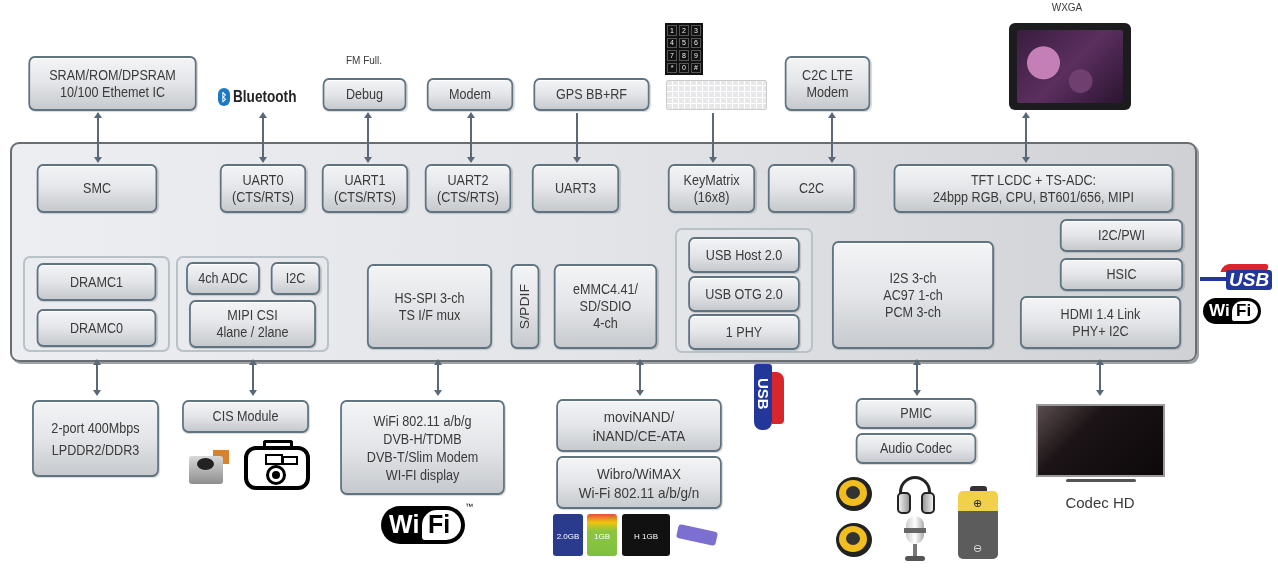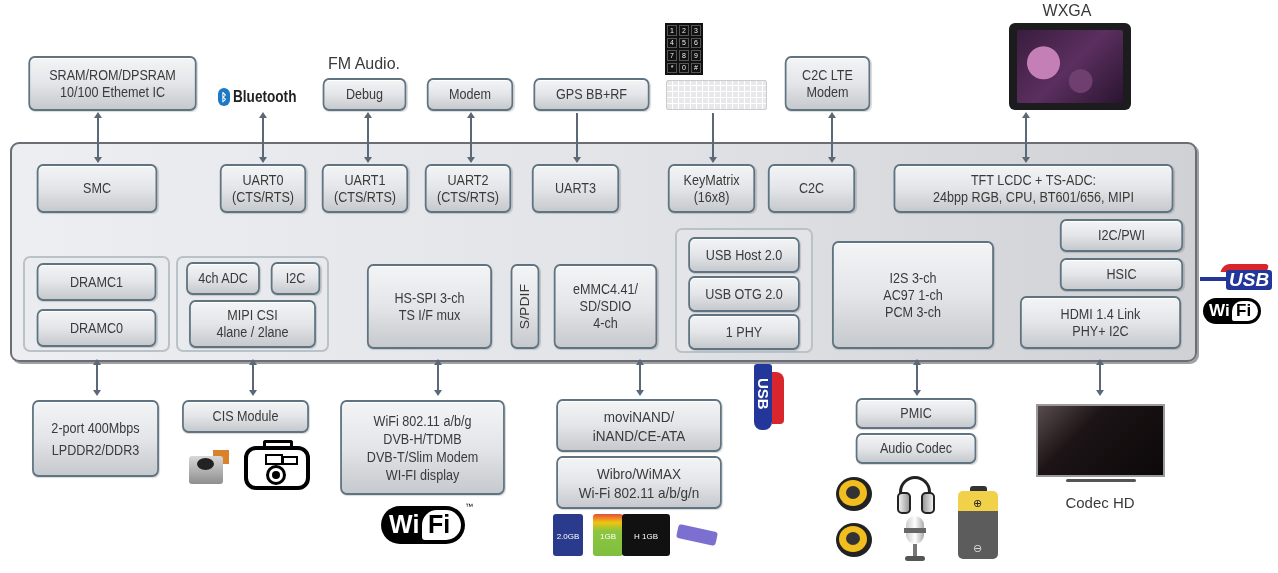--- a/index.html
+++ b/index.html
@@ -19,42 +19,42 @@
   .chip {
     position:absolute; left:10px; top:142px; width:1187px; height:220px; box-sizing:border-box;
     border:2px solid #6a6e73; border-radius:9px;
     background:linear-gradient(90deg, #eceef1 0%, #e2e4e7 50%, #cfd1d4 100%);
     box-shadow: 2px 2px 0 #9ea2a6;
   }
   .group {
     position:absolute; box-sizing:border-box; border:2px solid #b9c2c9; border-radius:7px;
     background:rgba(232,234,237,0.5);
   }
-  .lbl { position:absolute; font-size:16px; color:#3a3a3a; text-align:center; }
+  .lbl { position:absolute; font-size:10px; color:#3a3a3a; text-align:center; }
   .vline { position:absolute; width:2px; background:#5a6878; }
   .arr-up::before, .arr-down::after {
     content:""; position:absolute; left:-3px; width:0; height:0;
     border-left:4px solid transparent; border-right:4px solid transparent;
   }
   .arr-up::before { top:-5px; border-bottom:6px solid #5a6878; }
   .arr-down::after { bottom:-5px; border-top:6px solid #5a6878; }
   .vert { writing-mode:vertical-rl; transform:rotate(180deg); }
 </style>
 </head>
 <body>
 
 <div class="blk" style="left:19px;top:56px;width:187px;height:55px;">SRAM/ROM/DPSRAM
 10/100 Ethemet IC</div>
 
 <div class="abs" style="left:218px;top:86px;height:22px;display:flex;align-items:center;gap:3px;">
   <span style="display:inline-block;width:12px;height:18px;border-radius:6px;background:#1e79c4;color:#fff;font-size:11px;line-height:18px;text-align:center;font-weight:bold;">ᛒ</span>
   <span style="font-weight:bold;font-size:16px;color:#222;transform:scaleX(0.85);transform-origin:left;display:inline-block;">Bluetooth</span>
 </div>
 
-<div class="lbl" style="left:318px;top:55px;width:92px;">FM Audio.</div>
+<div class="lbl" style="left:318px;top:55px;width:92px;">FM Full.</div>
 <div class="blk" style="left:318px;top:78px;width:93px;height:33px;">Debug</div>
 <div class="blk" style="left:422px;top:78px;width:96px;height:33px;">Modem</div>
 <div class="blk" style="left:527px;top:78px;width:129px;height:33px;">GPS BB+RF</div>
 
 <div class="abs" id="keypad" style="left:665px;top:23px;width:38px;height:52px;background:#111;display:grid;grid-template-columns:repeat(3,1fr);gap:2px;padding:2px;box-sizing:border-box;">
     <span style="color: rgb(238, 238, 238); font-size: 7px; display: flex; align-items: center; justify-content: center; border: 1px solid rgb(85, 85, 85);">1</span>
     <span style="color: rgb(238, 238, 238); font-size: 7px; display: flex; align-items: center; justify-content: center; border: 1px solid rgb(85, 85, 85);">2</span>
     <span style="color: rgb(238, 238, 238); font-size: 7px; display: flex; align-items: center; justify-content: center; border: 1px solid rgb(85, 85, 85);">3</span>
     <span style="color: rgb(238, 238, 238); font-size: 7px; display: flex; align-items: center; justify-content: center; border: 1px solid rgb(85, 85, 85);">4</span>
     <span style="color: rgb(238, 238, 238); font-size: 7px; display: flex; align-items: center; justify-content: center; border: 1px solid rgb(85, 85, 85);">5</span>
@@ -191,21 +191,21 @@
   <span style="position:absolute;left:84px;top:-4px;font-size:8px;color:#000;">™</span>
 </div>
 
 <div class="blk" style="left:547px;top:399px;width:184px;height:53px;font-size:15px;line-height:19px;">moviNAND/
 iNAND/CE-ATA</div>
 <div class="blk" style="left:547px;top:456px;width:184px;height:53px;font-size:15px;line-height:19px;">Wibro/WiMAX
 Wi-Fi 802.11 a/b/g/n</div>
 
 <div class="abs" id="cards" style="left:553px;top:514px;width:180px;height:50px;">
     <div style="position: absolute; left: 0px; top: 0px; width: 30px; height: 42px; background: rgb(42, 58, 140); border-radius: 3px; color: rgb(255, 255, 255); font-size: 8px; text-align: center; padding-top: 18px; box-sizing: border-box;"><span>2.0GB</span></div>
-    <div style="position: absolute; left: 34px; top: 0px; width: 30px; height: 42px; background: linear-gradient(rgb(231, 76, 60), rgb(241, 196, 15) 20%, rgb(140, 198, 63) 40%, rgb(127, 191, 63)); border-radius: 3px; color: rgb(255, 255, 255); font-size: 8px; text-align: center; padding-top: 18px; box-sizing: border-box; margin-left: 6px;"><span>1GB</span></div>
+    <div style="position: absolute; left: 34px; top: 0px; width: 30px; height: 42px; background: linear-gradient(rgb(231, 76, 60), rgb(241, 196, 15) 20%, rgb(140, 198, 63) 40%, rgb(127, 191, 63)); border-radius: 3px; color: rgb(255, 255, 255); font-size: 8px; text-align: center; padding-top: 18px; box-sizing: border-box;"><span>1GB</span></div>
     <div style="position: absolute; left: 69px; top: 0px; width: 48px; height: 42px; background: rgb(17, 17, 17); border-radius: 3px; color: rgb(255, 255, 255); font-size: 8px; text-align: center; padding-top: 18px; box-sizing: border-box;"><span>H 1GB</span></div>
     <div style="position: absolute; left: 124px; top: 14px; width: 40px; height: 14px; background: rgb(123, 111, 208); border-radius: 3px; color: rgb(255, 255, 255); font-size: 8px; text-align: center; padding-top: 0px; box-sizing: border-box; transform: rotate(12deg);"><span></span></div>
   </div>
 
 <div class="blk" style="left:849px;top:398px;width:134px;height:31px;">PMIC</div>
 <div class="blk" style="left:849px;top:433px;width:134px;height:31px;">Audio Codec</div>
 
 <div class="abs" style="left:832px;top:475px;width:42px;height:38px;">
   <div style="position:absolute;left:4px;top:2px;width:36px;height:34px;border-radius:50%;background:#222;"></div>
   <div style="position:absolute;left:7px;top:5px;width:28px;height:26px;border-radius:50%;background:#f2be1f;"></div>

